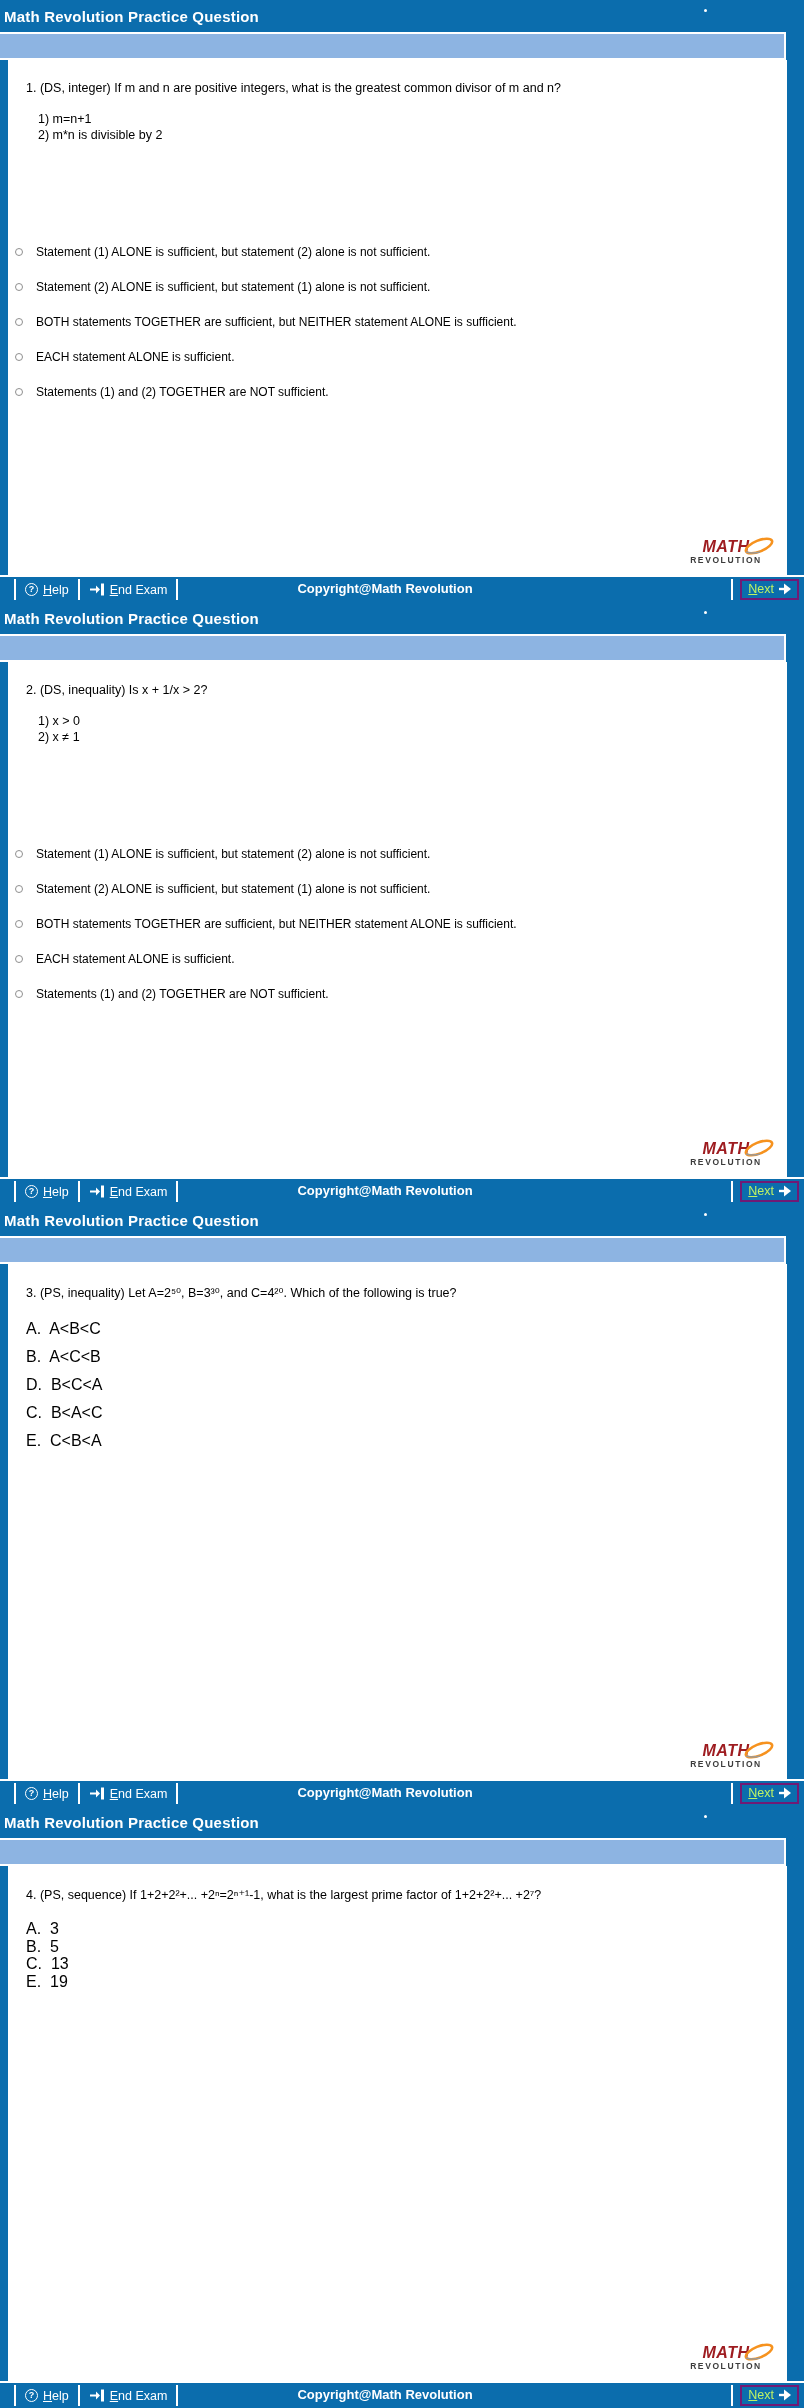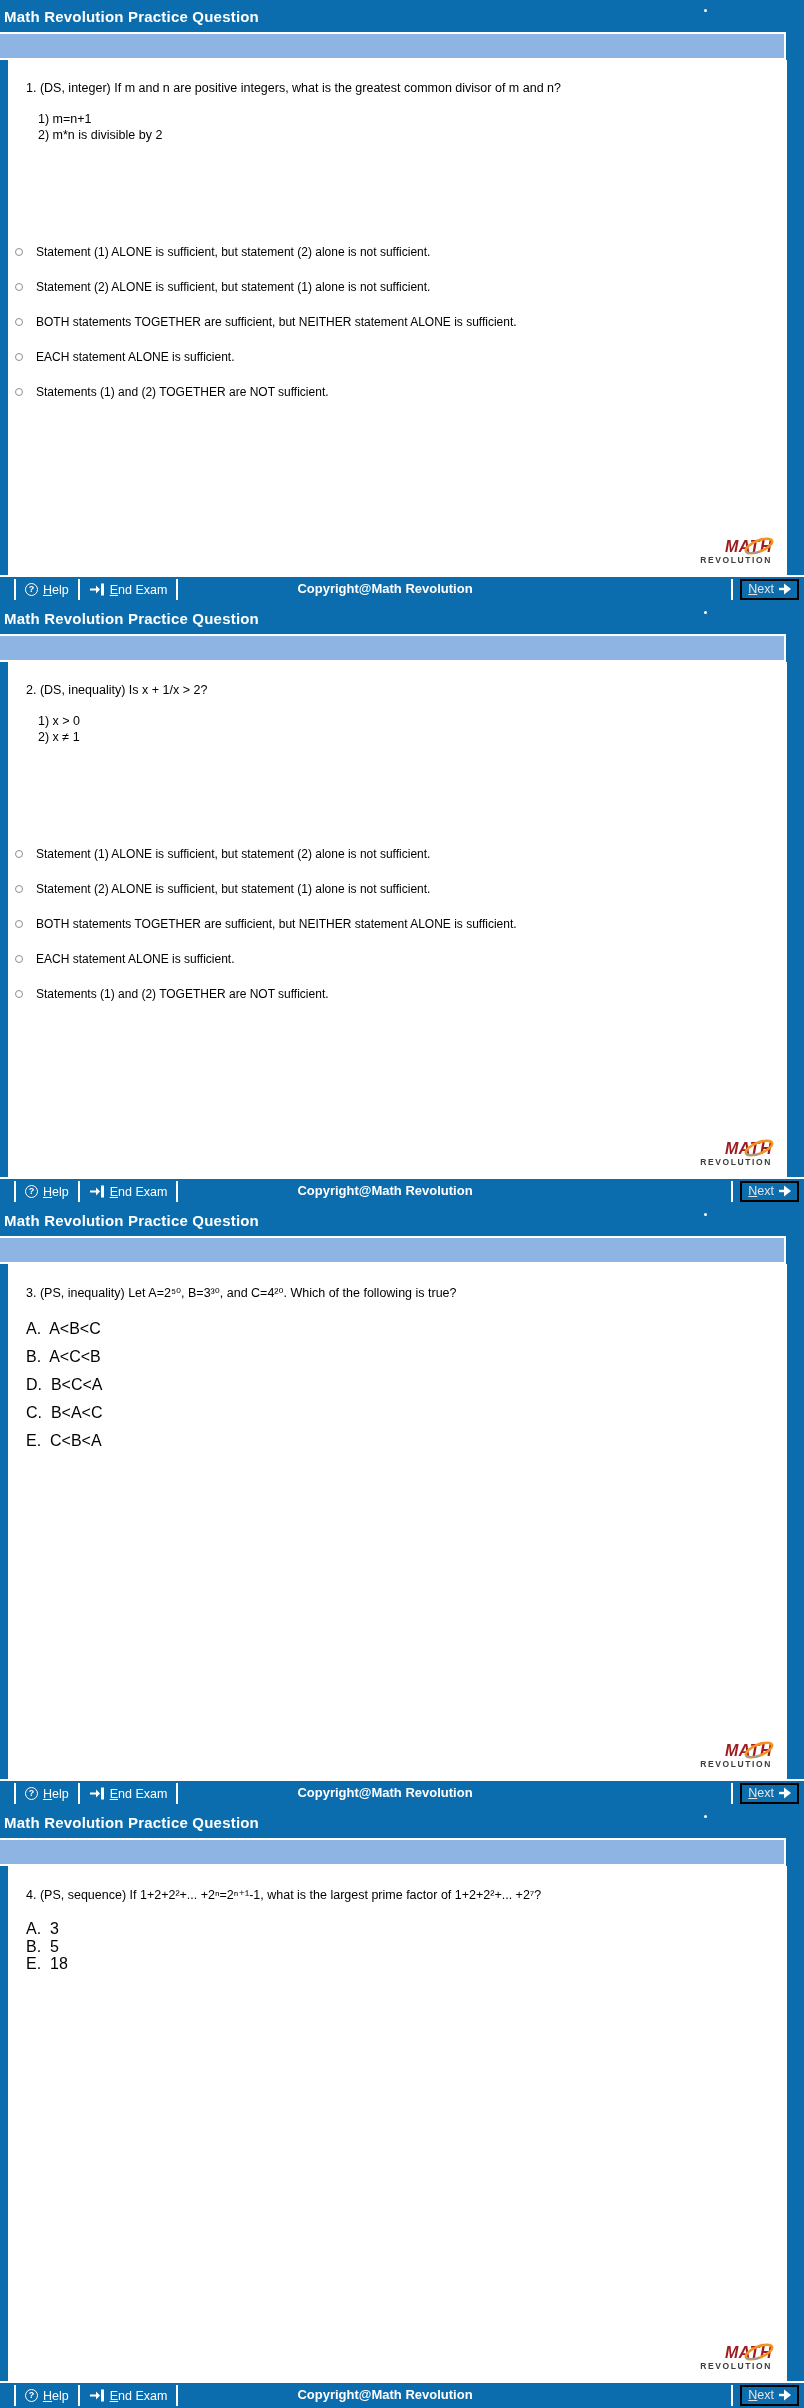--- a/index.html
+++ b/index.html
@@ -38,38 +38,38 @@
   .ds-opt .opt-text { margin-left:13px; font-size:12px; line-height:13px; }
 
   .ps-choices { position:absolute; left:18px; right:22px; }
   .ps-q3 { top:56px; }
   .ps-q4 { top:54px; }
   .ps-row { white-space:pre; font-size:16px; }
   .ps-q3 .ps-row { height:28px; }
   .ps-q4 .ps-row { height:17.5px; }
 
   
-  .logo { position:absolute; right:15px; bottom:10px; text-align:right; width:92px; }
+  .logo { position:absolute; right:15px; bottom:10px; text-align:center; width:92px; }
   .logo-top { position:relative; height:17px; }
   .logo-math { font-size:16px; font-weight:800; color:#9e1c20; letter-spacing:0.5px; font-style:italic; line-height:17px; }
   .logo-swoosh { position:absolute; right:-4px; top:-5px; }
   .logo-rev { font-size:8.5px; font-weight:800; color:#3c3c3c; letter-spacing:1.6px; margin-top:0px; }
 
   
   .footer { height:27px; border-top:2px solid #fff; background:#0b6dad; display:flex; align-items:center; position:relative; color:#fff; }
   .vsep { width:2px; height:21px; background:#fff; flex:0 0 auto; }
   .vsep.first { margin-left:14px; }
   .f-btn { display:flex; align-items:center; gap:5px; background:none; border:none; color:#fff;
            font-family:inherit; font-size:12.5px; padding:0 9px; height:25px; cursor:pointer; }
   .help-ic { display:inline-flex; align-items:center; justify-content:center; width:13px; height:13px;
              border:1px solid #fff; border-radius:50%; font-size:9px; font-weight:700; line-height:1; }
   .copyright { position:absolute; left:385px; transform:translateX(-50%); top:4px;
                font-size:13px; font-weight:700; white-space:nowrap; }
   .f-right { position:absolute; right:0; top:0; height:25px; display:flex; align-items:center; }
-  .next-btn { display:flex; align-items:center; gap:4px; border:2px solid #000000; background:none; color:#e5e5e5;
+  .next-btn { display:flex; align-items:center; gap:4px; border:2px solid #701a75; background:none; color:#bef264;
               font-family:inherit; font-size:12.5px; padding:1px 5px 2px 6px; margin:0 5px 0 7px; cursor:pointer; }
   u { text-decoration:underline; }
 </style>
 </head>
 <body>
 
 <div class="panel">
   <div class="titlebar">
     <span class="titlebar-title">Math Revolution Practice Question</span>
     <span class="tb-icon"><span class="bar b1"></span><span class="bar b2"></span><span class="bar b3"></span></span>
@@ -285,21 +285,22 @@
   </div>
   <div class="band-wrap">
       <div class="band-fill"></div>
     </div>
   <div class="main">
     <div class="content">
       <div class="qtext">4. (PS, sequence) If 1+2+2²+... +2ⁿ=2ⁿ⁺¹-1, what is the largest prime factor of 1+2+2²+... +2⁷?</div>
       <div class="ps-choices ps-q4">
         <div class="ps-row">A.  3</div>
         <div class="ps-row">B.  5</div>
-        <div class="ps-row">E.  18</div>
+        <div class="ps-row">C.  13</div>
+        <div class="ps-row">E.  19</div>
       </div>
       <div class="logo">
         <div class="logo-top"><span class="logo-math">MATH</span>
           <svg class="logo-swoosh" width="34" height="24" viewBox="0 0 34 24">
             <ellipse cx="17" cy="13" rx="14" ry="5.5" fill="none" stroke="#f6921e" stroke-width="2.6" transform="rotate(-22 17 13)"></ellipse>
             <path d="M4 19 Q10 21 18 19" fill="none" stroke="#9a9a9a" stroke-width="1.4"></path>
           </svg>
         </div>
         <div class="logo-rev">REVOLUTION</div>
       </div>

